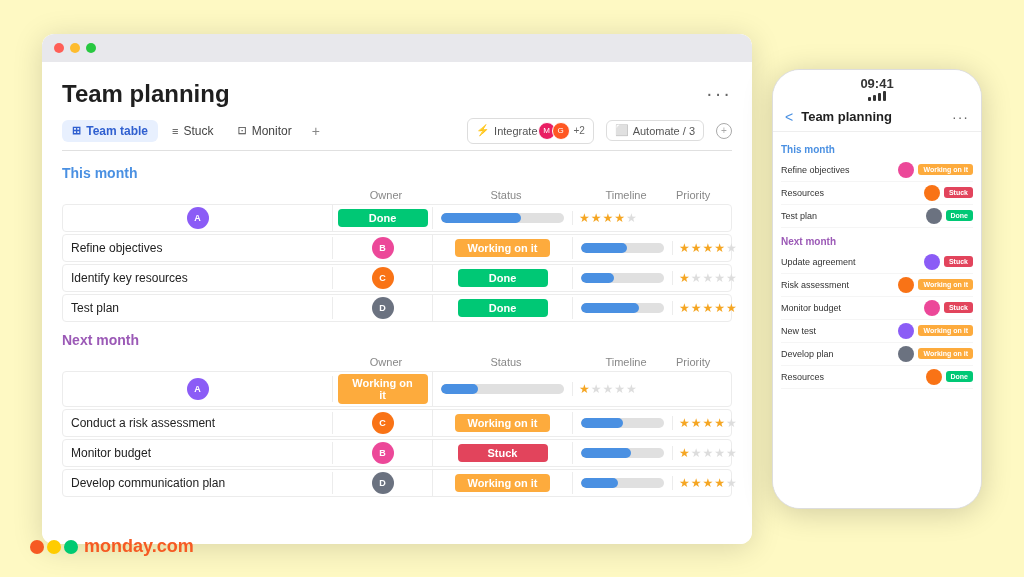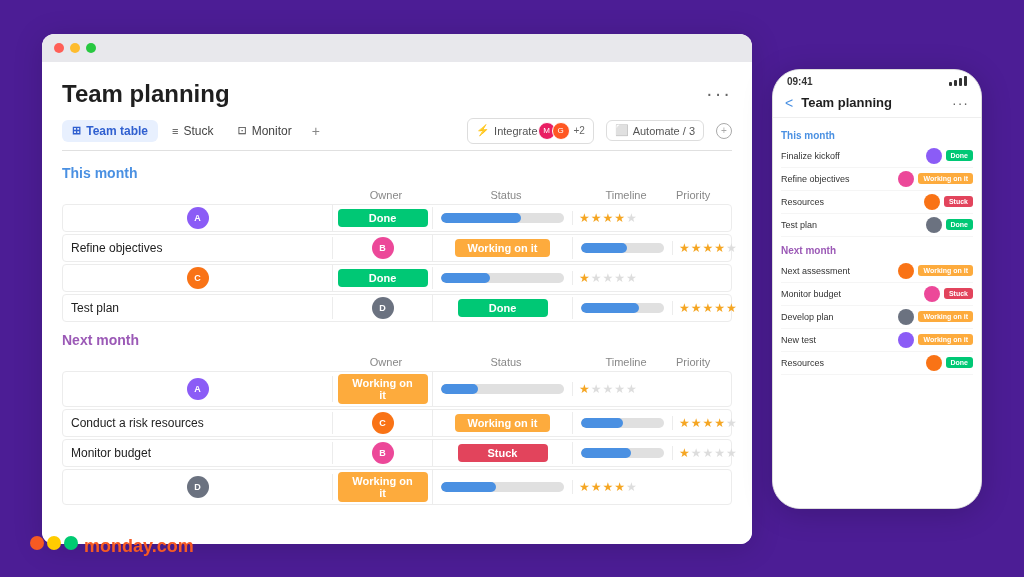--- a/index.html
+++ b/index.html
@@ -11,21 +11,21 @@
       overflow: hidden;
       position: relative;
       display: flex;
       align-items: center;
       justify-content: center;
     }
 
     .main-bg {
       width: 100%;
       height: 100%;
-      background: #4c1d95;
+      background: #fef9c3;
       display: flex;
       align-items: center;
       justify-content: center;
       padding: 20px;
       gap: 20px;
     }
 
     
     .desktop-window {
       background: #ffffff;
@@ -303,23 +303,24 @@
       flex-shrink: 0;
       border: 1px solid #ddd;
     }
 
     .mobile-status-bar {
       background: #fff;
       padding: 6px 14px 2px;
       display: flex;
       justify-content: space-between;
       align-items: center;
-      font-size: 10px;
+      font-size: 13px;
       color: #333;
       font-weight: 600;
+      flex-direction: column;
     }
 
     .mobile-signal {
       display: flex;
       gap: 2px;
       align-items: flex-end;
     }
 
     .signal-bar {
       background: #333;
@@ -405,20 +406,21 @@
       color: white;
       white-space: nowrap;
     }
 
     
     .monday-logo {
       position: absolute;
       bottom: 20px;
       left: 30px;
       display: flex;
+      align-items: center;
       gap: 6px;
     }
 
     .logo-dots {
       display: flex;
       gap: 3px;
     }
 
     .logo-dot {
       width: 14px;
@@ -534,20 +536,21 @@
           <div class="priority-cell">
             <span class="star">★</span>
               <span class="star">★</span>
               <span class="star">★</span>
               <span class="star">★</span>
               <span class="star-empty">★</span>
           </div>
         </div>
 
         <div class="data-row">
+          <div class="task-name">Identify key resources</div>
           <div class="owner-cell">
             <div class="owner-avatar" style="background:#F97316">C</div>
           </div>
           <div class="status-cell">
             <div class="status-badge status-done">Done</div>
           </div>
           <div class="timeline-cell">
             <div class="timeline-bar-bg">
               <div class="timeline-bar-fill" style="width:40%"></div>
             </div>
@@ -609,21 +612,21 @@
           <div class="priority-cell">
             <span class="star">★</span>
               <span class="star-empty">★</span>
               <span class="star-empty">★</span>
               <span class="star-empty">★</span>
               <span class="star-empty">★</span>
           </div>
         </div>
 
         <div class="data-row">
-          <div class="task-name">Conduct a risk resources</div>
+          <div class="task-name">Conduct a risk assessment</div>
           <div class="owner-cell">
             <div class="owner-avatar" style="background:#F97316">C</div>
           </div>
           <div class="status-cell">
             <div class="status-badge status-working">Working on it</div>
           </div>
           <div class="timeline-cell">
             <div class="timeline-bar-bg">
               <div class="timeline-bar-fill" style="width:50%"></div>
             </div>
@@ -653,20 +656,21 @@
           <div class="priority-cell">
             <span class="star">★</span>
               <span class="star-empty">★</span>
               <span class="star-empty">★</span>
               <span class="star-empty">★</span>
               <span class="star-empty">★</span>
           </div>
         </div>
 
         <div class="data-row">
+          <div class="task-name">Develop communication plan</div>
           <div class="owner-cell">
             <div class="owner-avatar" style="background:#6B7280">D</div>
           </div>
           <div class="status-cell">
             <div class="status-badge status-working">Working on it</div>
           </div>
           <div class="timeline-cell">
             <div class="timeline-bar-bg">
               <div class="timeline-bar-fill" style="width:45%"></div>
             </div>
@@ -698,59 +702,59 @@
     <div class="mobile-nav">
       <span class="back-arrow">&lt;</span>
       <span class="mobile-title">Team planning</span>
       <span class="mobile-more">···</span>
     </div>
 
     <div class="mobile-content">
 
       <div class="mobile-section-title blue">This month</div>
       <div class="mobile-row">
-        <span class="mobile-task-name">Finalize kickoff</span>
-        <div class="mobile-avatar" style="background:#8B5CF6"></div>
-        <span class="mobile-status status-done">Done</span>
-      </div>
-      <div class="mobile-row">
         <span class="mobile-task-name">Refine objectives</span>
         <div class="mobile-avatar" style="background:#EC4899"></div>
         <span class="mobile-status status-working">Working on it</span>
       </div>
       <div class="mobile-row">
         <span class="mobile-task-name">Resources</span>
         <div class="mobile-avatar" style="background:#F97316"></div>
         <span class="mobile-status status-stuck">Stuck</span>
       </div>
       <div class="mobile-row">
         <span class="mobile-task-name">Test plan</span>
         <div class="mobile-avatar" style="background:#6B7280"></div>
         <span class="mobile-status status-done">Done</span>
       </div>
 
       <div class="mobile-section-title purple" style="margin-top:8px;">Next month</div>
       <div class="mobile-row">
-        <span class="mobile-task-name">Next assessment</span>
+        <span class="mobile-task-name">Update agreement</span>
+        <div class="mobile-avatar" style="background:#8B5CF6"></div>
+        <span class="mobile-status status-stuck">Stuck</span>
+      </div>
+      <div class="mobile-row">
+        <span class="mobile-task-name">Risk assessment</span>
         <div class="mobile-avatar" style="background:#F97316"></div>
         <span class="mobile-status status-working">Working on it</span>
       </div>
       <div class="mobile-row">
         <span class="mobile-task-name">Monitor budget</span>
         <div class="mobile-avatar" style="background:#EC4899"></div>
         <span class="mobile-status status-stuck">Stuck</span>
       </div>
       <div class="mobile-row">
+        <span class="mobile-task-name">New test</span>
+        <div class="mobile-avatar" style="background:#8B5CF6"></div>
+        <span class="mobile-status status-working">Working on it</span>
+      </div>
+      <div class="mobile-row">
         <span class="mobile-task-name">Develop plan</span>
         <div class="mobile-avatar" style="background:#6B7280"></div>
-        <span class="mobile-status status-working">Working on it</span>
-      </div>
-      <div class="mobile-row">
-        <span class="mobile-task-name">New test</span>
-        <div class="mobile-avatar" style="background:#8B5CF6"></div>
         <span class="mobile-status status-working">Working on it</span>
       </div>
       <div class="mobile-row">
         <span class="mobile-task-name">Resources</span>
         <div class="mobile-avatar" style="background:#F97316"></div>
         <span class="mobile-status status-done">Done</span>
       </div>
     </div>
   </div>
 

